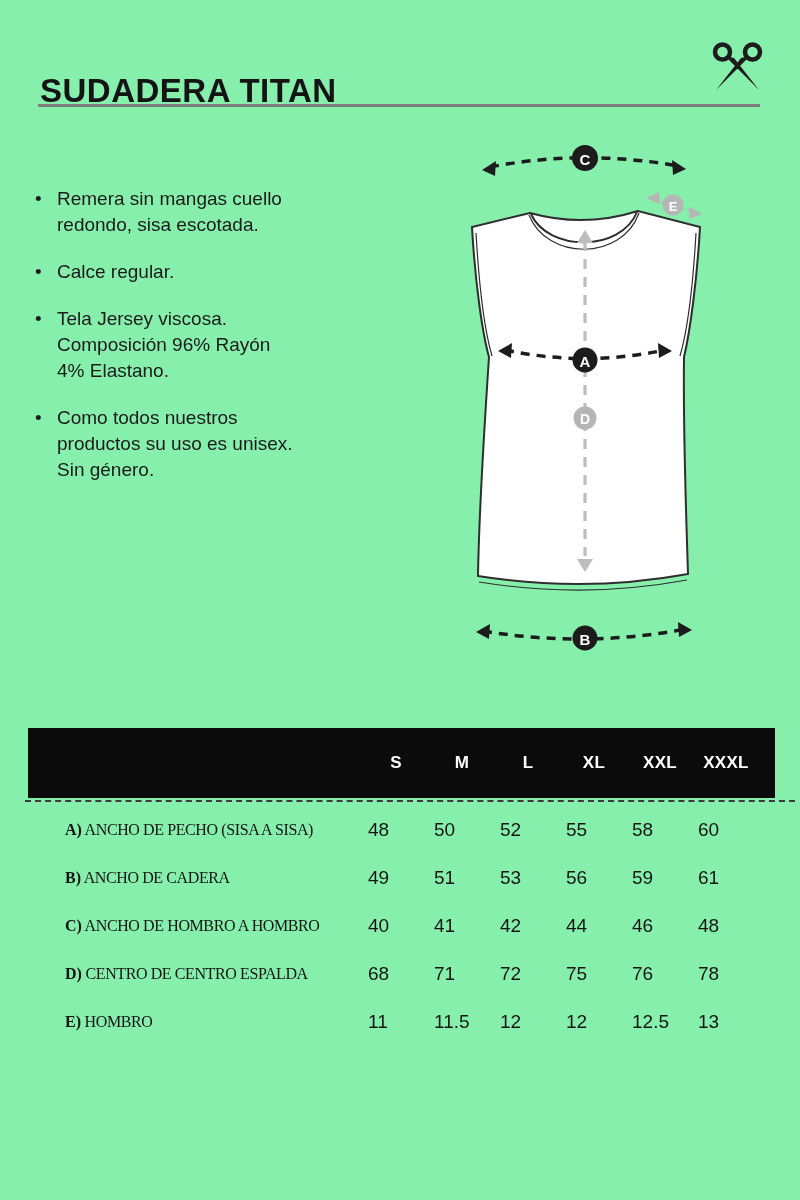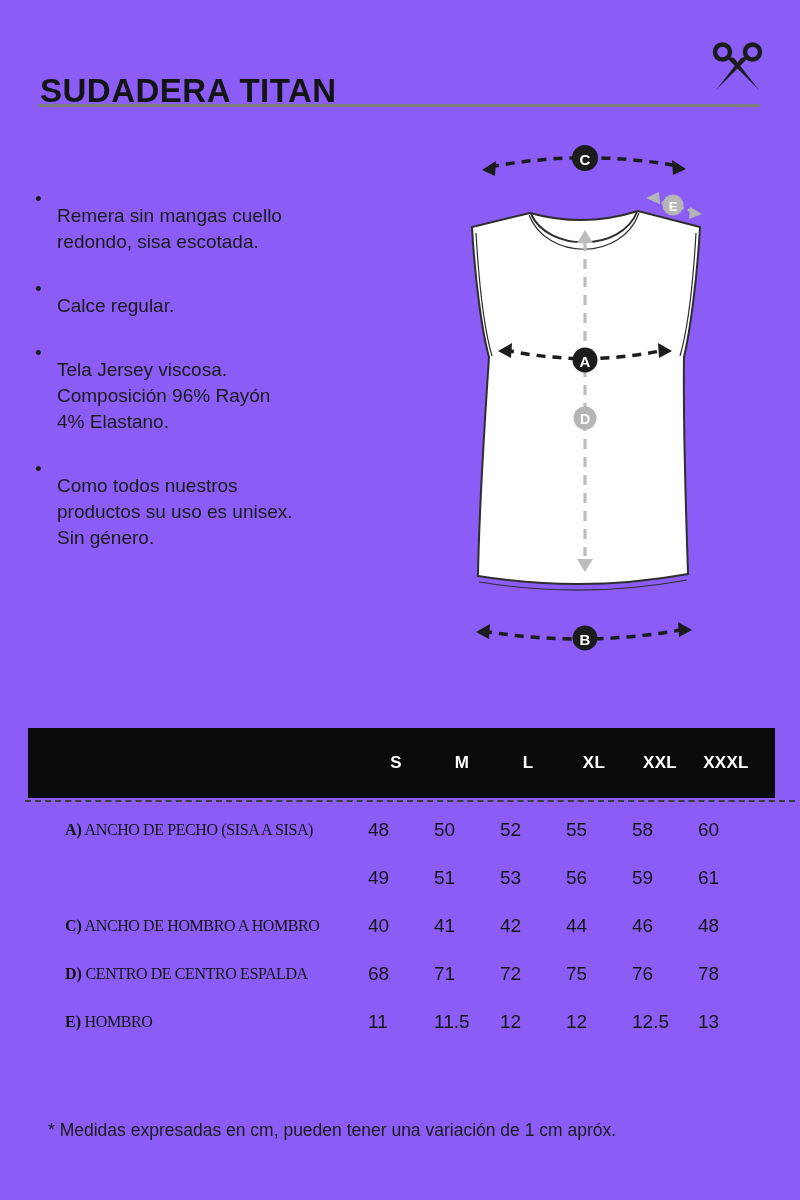--- a/index.html
+++ b/index.html
@@ -1,30 +1,30 @@
 <!DOCTYPE html>
 <html><head>
 <meta charset="utf-8">
 <style>
   html,body{margin:0;padding:0;background:#ffffff;}
-  #page{position:relative;width:800px;height:1200px;background:#8b5cf6;overflow:hidden;
+  #page{position:relative;width:800px;height:1200px;background:#86efac;overflow:hidden;
         font-family:"Liberation Sans", sans-serif;color:#1b1b1b;}
 
   
   .title{position:absolute;left:40px;top:50px;font-size:33px;font-weight:700;
          letter-spacing:.5px;color:#141414;white-space:nowrap;}
   .scissors{position:absolute;left:700px;top:33px;}
   .divider{position:absolute;left:38px;top:104px;width:722px;height:3px;background:#7d7d7d;}
 
   
   .bullets{position:absolute;left:35px;top:186px;width:300px;list-style:none;margin:0;padding:0;}
   .bullets li{display:grid;grid-template-columns:22px 1fr;margin-bottom:21px;
               font-size:19px;line-height:26px;color:#1b1b1b;}
   .bullets .marker{font-size:19px;line-height:26px;}
-  .bullets .txt{white-space:pre-line;margin-top:17px;}
+  .bullets .txt{white-space:pre-line;}
 
   
   .diagram{position:absolute;left:430px;top:125px;}
   .diagram text{font-family:"Liberation Sans", sans-serif;font-weight:700;fill:#ffffff;
                 text-anchor:middle;dominant-baseline:central;}
 
   
   .size-header{position:absolute;left:28px;top:728px;width:747px;height:70px;background:#0b0b0b;}
   .size-header span{position:absolute;top:0;width:56px;height:70px;line-height:70px;
                     text-align:center;color:#ffffff;font-weight:700;font-size:17px;letter-spacing:.3px;}
@@ -167,20 +167,21 @@
   <div class="trow" style="top:806px;">
     <span class="rlabel"><b>A)</b><span> ANCHO DE PECHO (SISA A SISA)</span></span>
     <span class="val c0">48</span>
     <span class="val c1">50</span>
     <span class="val c2">52</span>
     <span class="val c3">55</span>
     <span class="val c4">58</span>
     <span class="val c5">60</span>
   </div>
   <div class="trow" style="top:854px;">
+    <span class="rlabel"><b>B)</b><span> ANCHO DE CADERA</span></span>
     <span class="val c0">49</span>
     <span class="val c1">51</span>
     <span class="val c2">53</span>
     <span class="val c3">56</span>
     <span class="val c4">59</span>
     <span class="val c5">61</span>
   </div>
   <div class="trow" style="top:902px;">
     <span class="rlabel"><b>C)</b><span> ANCHO DE HOMBRO A HOMBRO</span></span>
     <span class="val c0">40</span>
@@ -202,15 +203,14 @@
   <div class="trow" style="top:998px;">
     <span class="rlabel"><b>E)</b><span> HOMBRO</span></span>
     <span class="val c0">11</span>
     <span class="val c1">11.5</span>
     <span class="val c2">12</span>
     <span class="val c3">12</span>
     <span class="val c4">12.5</span>
     <span class="val c5">13</span>
   </div>
 
-  <div class="footnote">* Medidas expresadas en cm, pueden tener una variación de 1 cm apróx.</div>
 
 </div>
 
 </body></html>

